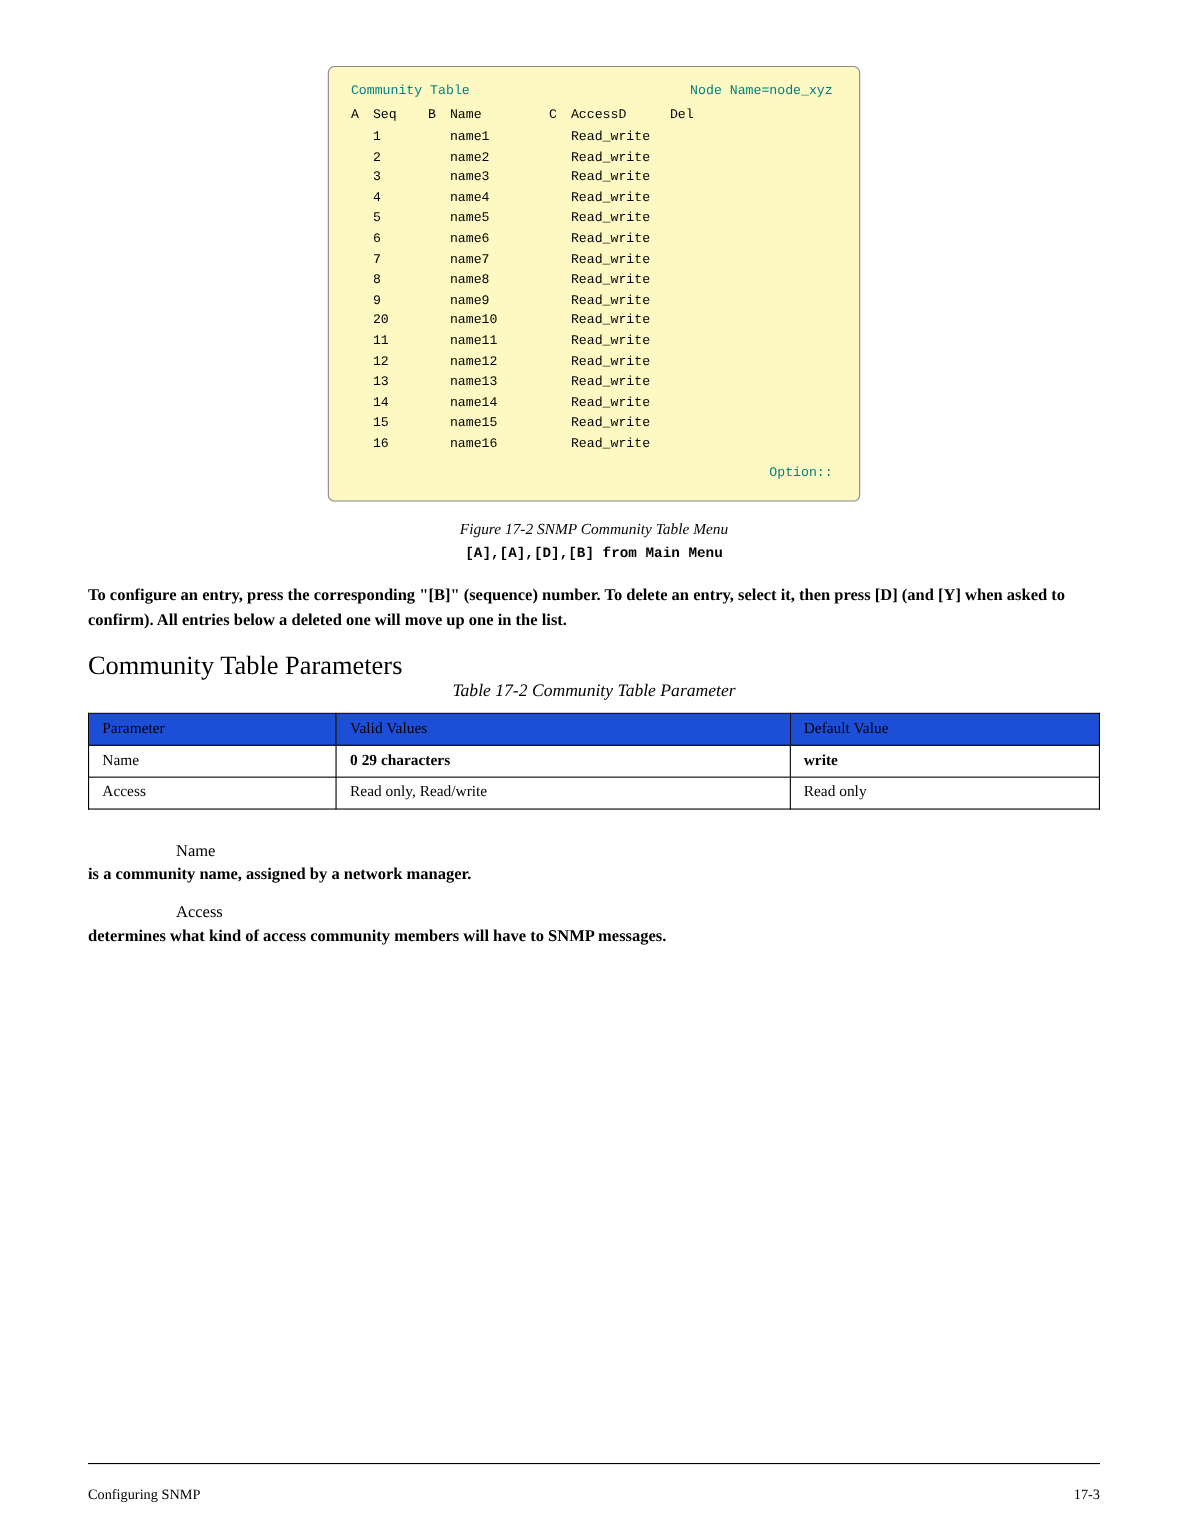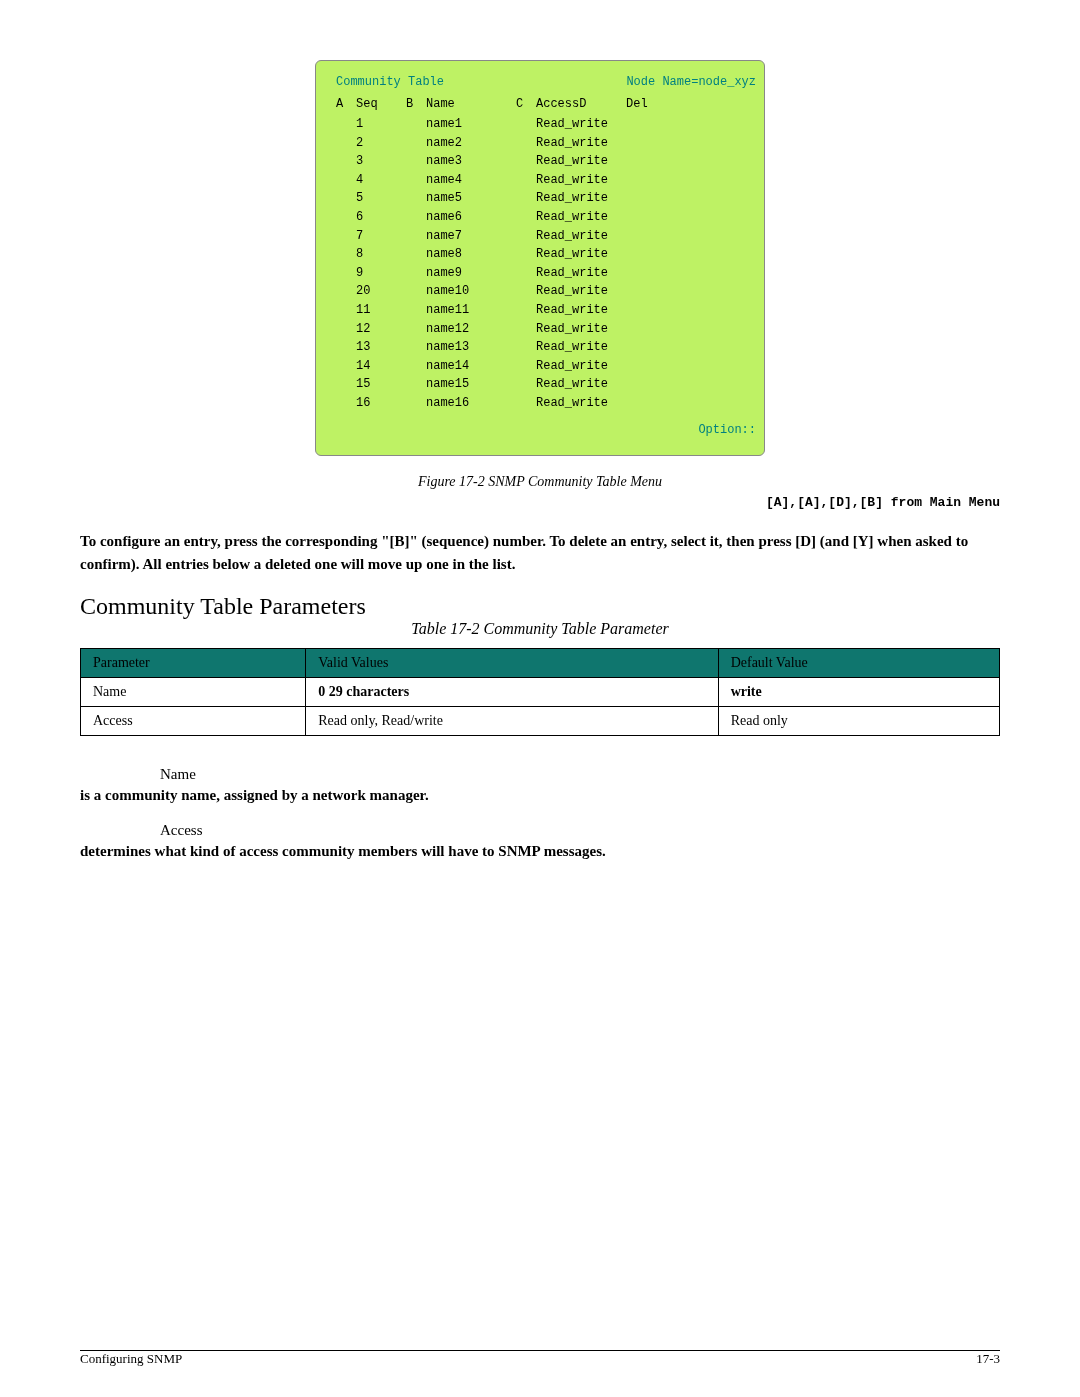--- a/index.html
+++ b/index.html
@@ -14,24 +14,24 @@
     }
 
     .page-content {
       padding: 60px 80px 80px 80px;
     }
 
     
     .terminal-box {
       border: 1px solid #888;
       border-radius: 6px;
-      width: 450px;
+      width: 484px;
       margin: 0 auto 18px auto;
-      padding: 14px 8px 18px 20px;
-      background: #bef264;
+      padding: 14px 24px 18px 20px;
+      background: #fef9c3;
       font-family: Courier New, monospace;
       font-size: 12px;
     }
 
     .terminal-top-row {
       display: flex;
       justify-content: space-between;
       margin-bottom: 8px;
       color: #008080;
       font-size: 12px;
@@ -67,21 +67,21 @@
 
     
     .figure-caption {
       text-align: center;
       font-style: italic;
       font-size: 14px;
       margin-bottom: 4px;
     }
 
     .figure-nav {
-      text-align: right;
+      text-align: center;
       font-size: 13px;
       color: #000;
       margin-bottom: 20px;
     }
 
     .figure-nav span {
       font-family: Courier New, monospace;
       font-weight: bold;
     }
 
@@ -114,21 +114,21 @@
       border-collapse: collapse;
       margin-bottom: 30px;
       font-size: 14px;
     }
 
     .param-table th {
       border: 1px solid #000;
       padding: 6px 12px;
       text-align: left;
       font-weight: normal;
-      background: #0f766e;
+      background: #1d4ed8;
     }
 
     .param-table td {
       border: 1px solid #000;
       padding: 6px 12px;
       text-align: left;
       background: #fff;
     }
 
     .param-table td.bold-val {
@@ -154,21 +154,21 @@
     
     .page-footer {
       position: absolute;
       bottom: 30px;
       left: 80px;
       right: 80px;
       display: flex;
       justify-content: space-between;
       font-size: 13px;
       border-top: 1px solid #000;
-      padding-top: 0;
+      padding-top: 20px;
     }
   </style>
 </head>
 <body>
 
 <div class="page-content">
 
   <div class="terminal-box">
     <div class="terminal-top-row">
       <span>Community Table</span>

